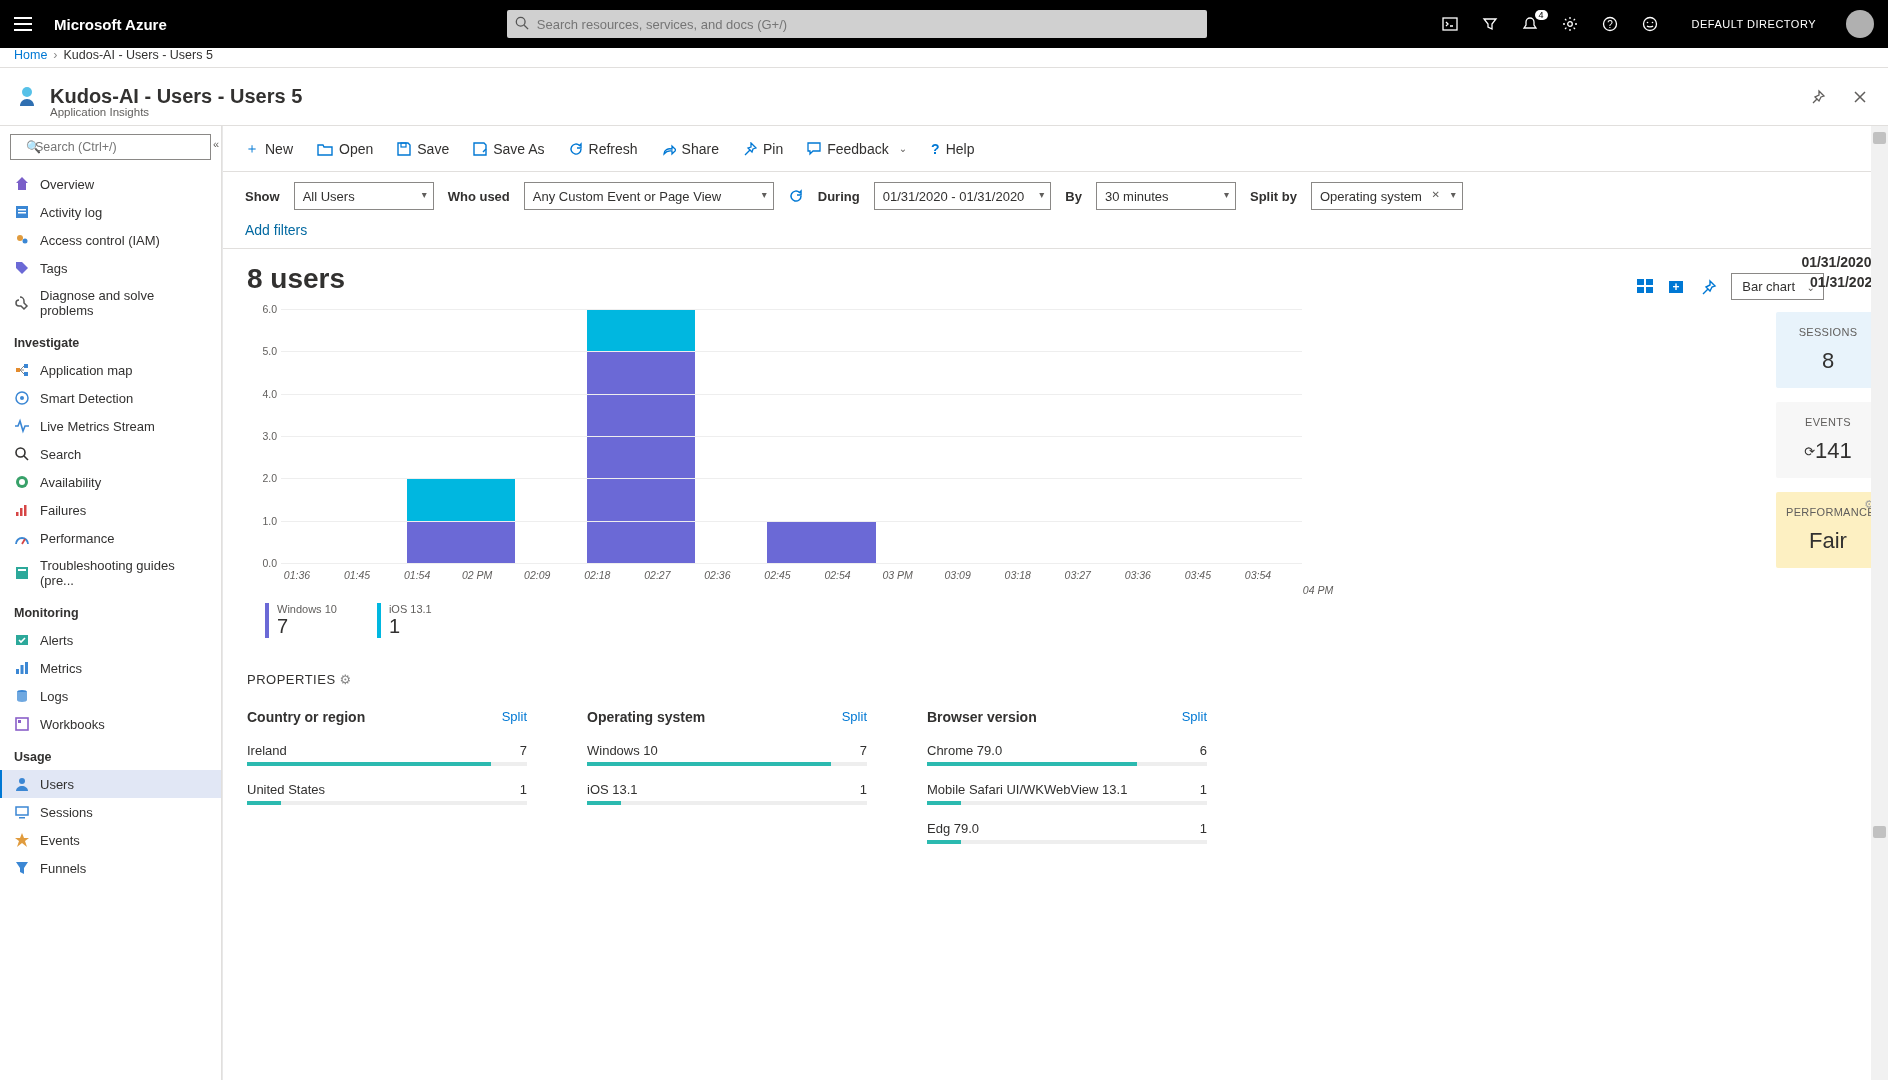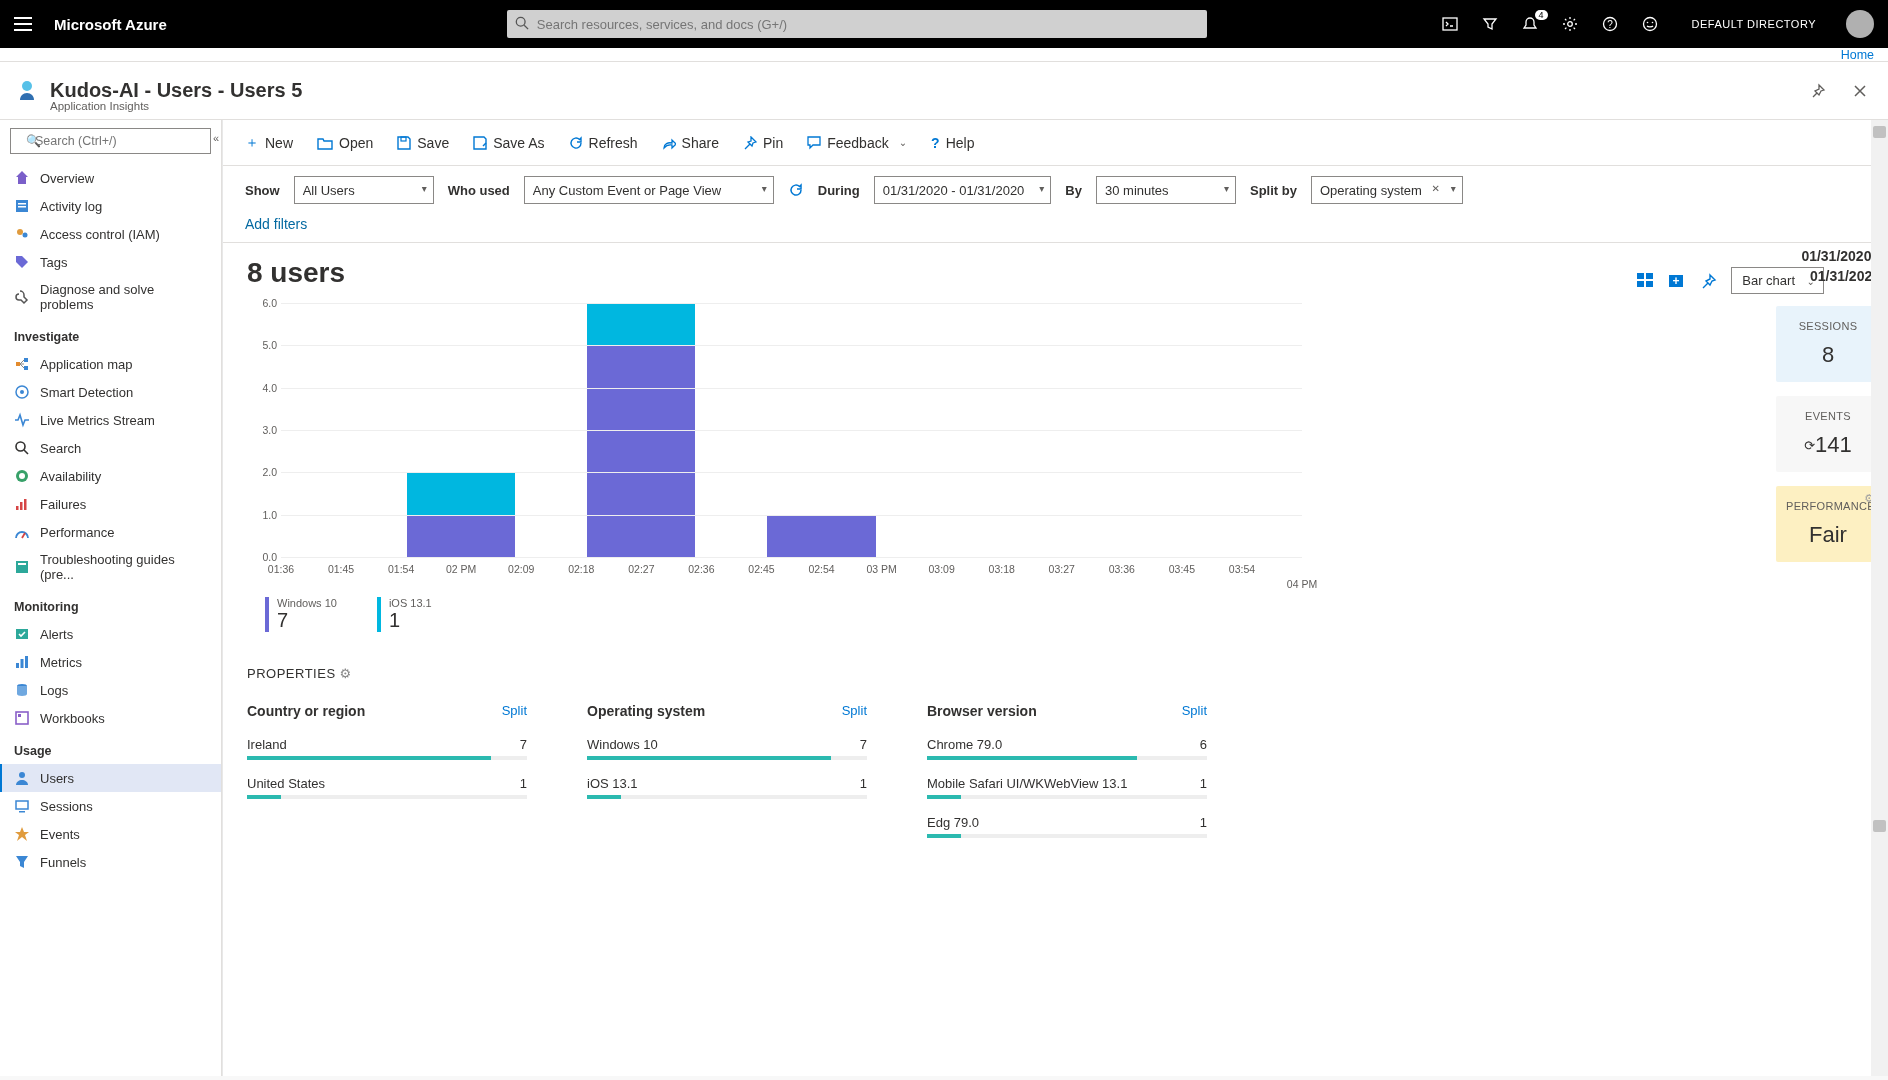--- a/index.html
+++ b/index.html
@@ -13,21 +13,21 @@
   .searchwrap { flex: 0 0 900px; margin-left: 340px; position: relative; }
   .searchwrap input { width: 700px; height: 28px; background: #d0d0d0; border: none; border-radius: 2px; padding: 0 10px 0 30px; font-size: 13px; }
   .searchwrap .sicon { position: absolute; left: 8px; top: 6px; color: #555; }
   .topicons { margin-left: auto; display: flex; align-items: center; gap: 22px; }
   .topicons .ticon { color: #fff; position: relative; cursor: pointer; width:18px; text-align:center; }
   .badge { position: absolute; top: -6px; right: -8px; background: #fff; color: #000; border-radius: 8px; font-size: 9px; padding: 0 4px; }
   .tenant { font-size: 11px; letter-spacing: .5px; margin-left:10px; }
   .avatar { width: 28px; height: 28px; border-radius: 50%; background: #b0b0b0; margin-left:8px; }
 
   
-  .bcbar { height: 14px; background: #fff; border-bottom: 1px solid #e1dfdd; display: flex; align-items: flex-end; padding: 0 14px; font-size: 12.5px; flex-direction: column; }
+  .bcbar { height: 20px; background: #fff; border-bottom: 1px solid #e1dfdd; display: flex; align-items: flex-start; padding: 0 14px; font-size: 12.5px; }
   .bcbar a { color: #0078d4; text-decoration: none; }
   .bcbar .sep { margin: 0 6px; color: #888; }
 
   
   .titlebar { background: #fff; height: 58px; border-bottom: 1px solid #e1dfdd; display: flex; align-items: center; padding: 0 14px; position: relative; }
   .titlebar .appicon { width: 26px; height: 26px; margin-right: 10px; }
   .titlebar h1 { font-size: 20px; font-weight: 600; }
   .titlebar .sub { font-size: 11.5px; color: #605e5c; position: absolute; left: 50px; top: 38px; }
   .titlebar .right { margin-left: auto; display: flex; gap: 14px; }
   .iconbtn { width: 28px; height: 28px; display:flex; align-items:center; justify-content:center; cursor:pointer; color:#605e5c; }
@@ -68,21 +68,21 @@
   .chartdrop { border:1px solid #8a8886; padding:5px 28px 5px 10px; position:relative; font-size:13px;}
   .chartdrop .caret{position:absolute;right:8px;top:8px;font-size:10px;color:#605e5c;}
 
   
   .chartwrap { display:flex; }
   .chart { width:1055px; height:280px; position:relative; }
   .yaxis { position:absolute; left:0; top:0; bottom:26px; width:34px; }
   .ylabel { position:absolute; right:4px; font-size:10.5px; color:#605e5c; transform:translateY(-50%);}
   .gridline { position:absolute; left:34px; right:0; height:1px; background:#eee;}
   .plot { position:absolute; left:34px; right:0; top:0; bottom:26px; }
-  .xaxis { position:absolute; left:34px; right:0; bottom:0; height:20px;}
+  .xaxis { position:absolute; left:50px; right:0; bottom:0; height:20px;font-style:italic;}
   .xlabel { position:absolute; font-size:10.5px; color:#605e5c; transform:translateX(-50%); white-space:nowrap;}
   .bar { position:absolute; bottom:0; }
   .bar .seg { width:100%; }
 
   .legend { display:flex; gap:40px; margin-top:14px; margin-left:18px;}
   .legitem { border-left:4px solid; padding-left:8px;}
   .legitem .lname { font-size:11px; color:#605e5c;}
   .legitem .lval { font-size:20px; font-weight:400;}
   .leg-win{border-color:#6b69d6;} .leg-ios{border-color:#00b7e0;}
 

